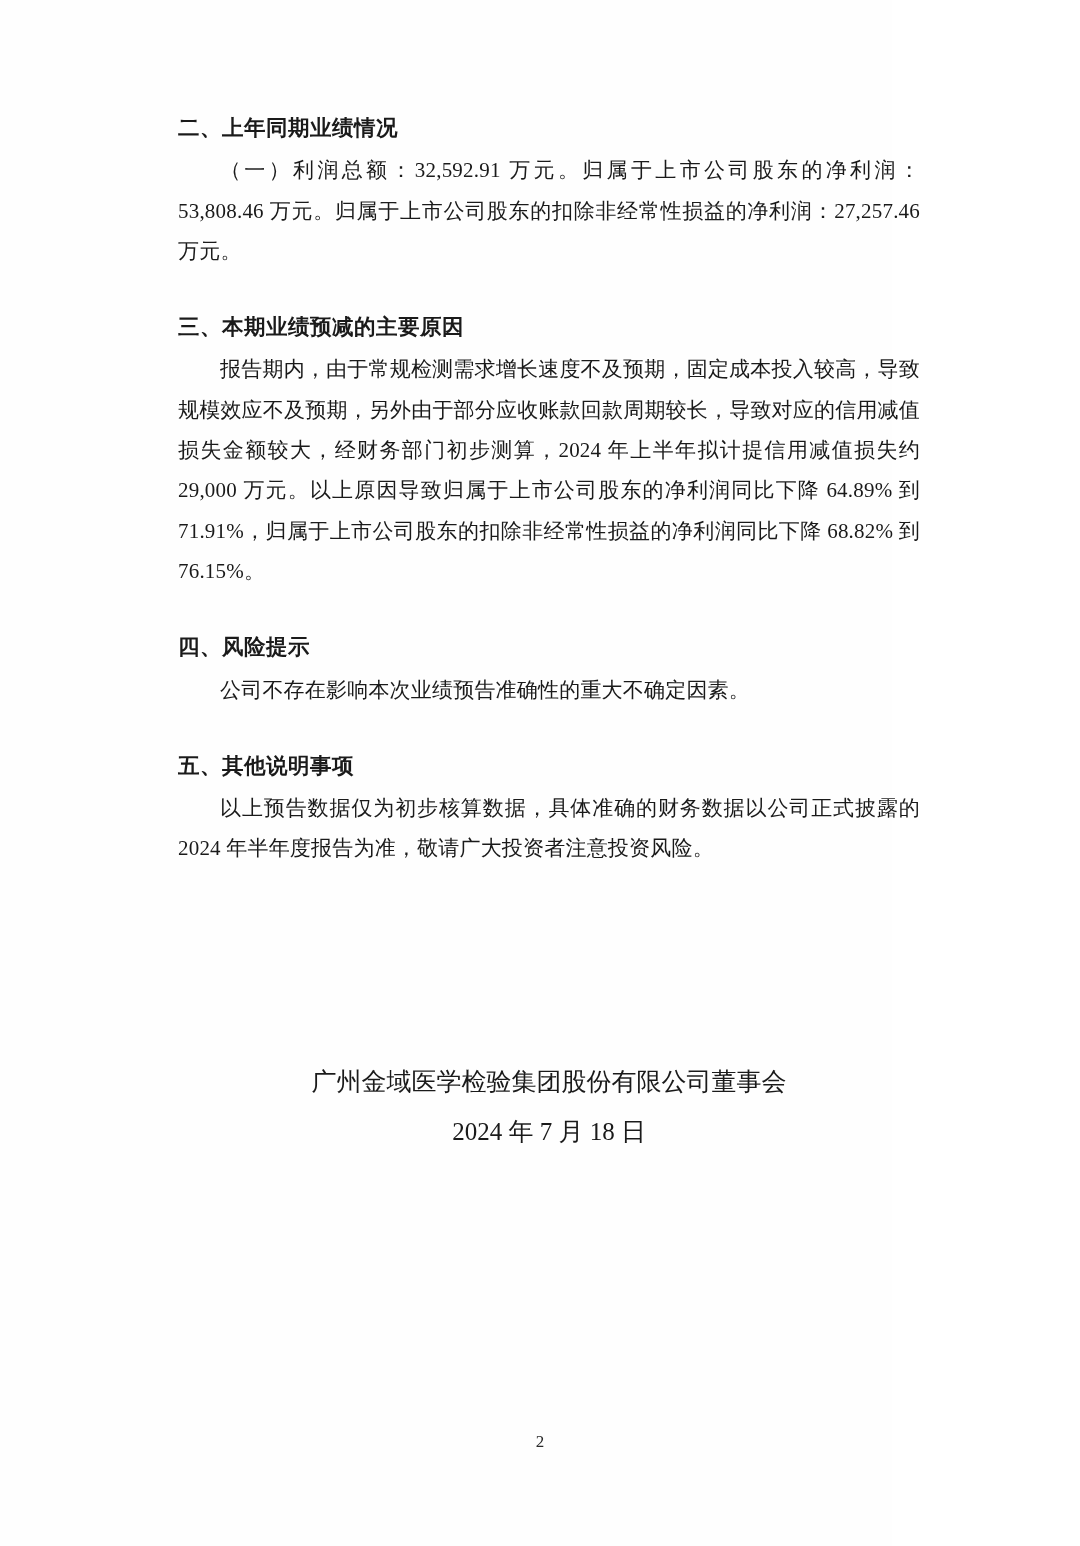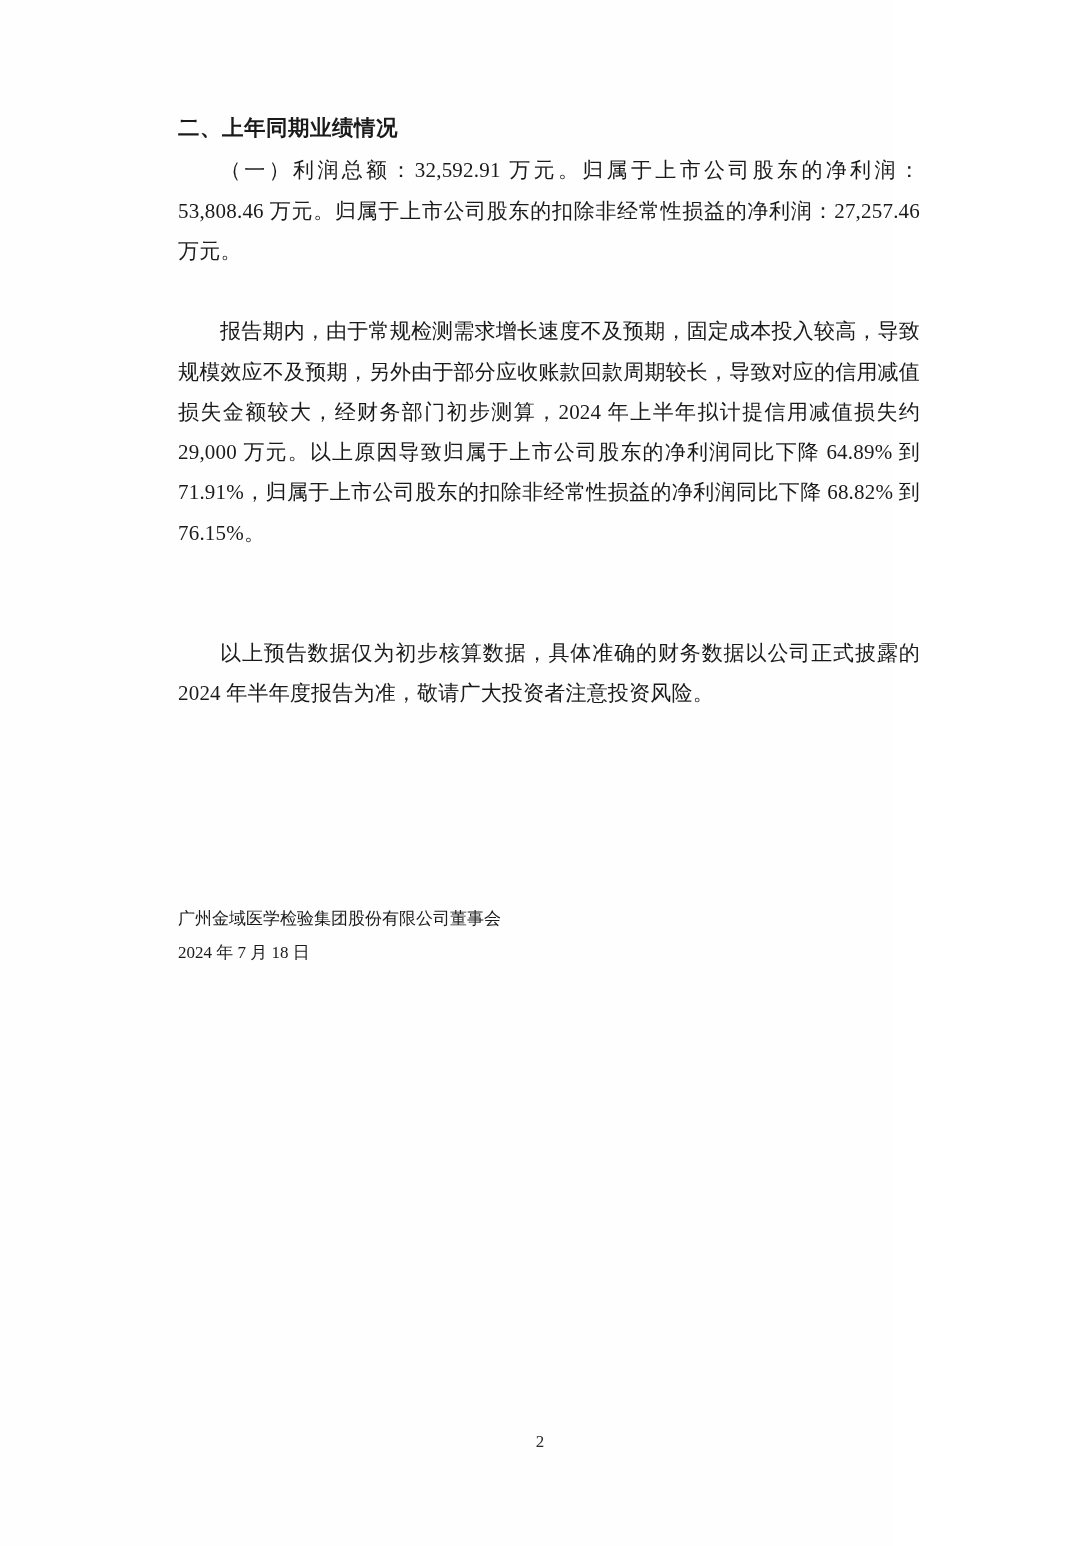--- a/index.html
+++ b/index.html
@@ -44,22 +44,22 @@
     text-justify: inter-ideograph;
     letter-spacing: 0.2px;
   }
   .indent {
     text-indent: 2em;
   }
   .gap-md { height: 40px; }
   .gap-xl { height: 92px; }
   .sign-block {
     margin-top: 96px;
-    text-align: left;
-    font-size: 17px;
+    text-align: center;
+    font-size: 25px;
     line-height: 2.0;
   }
   .sign-line {
     display: block;
   }
   .page-number {
     position: absolute;
     left: 0;
     top: 1432px;
     width: 1080px;
@@ -76,29 +76,35 @@
   <div class="content">
 
     <div>
       <p class="sec-heading">二、上年同期业绩情况</p>
       <p class="para indent">（一）利润总额：32,592.91 万元。归属于上市公司股东的净利润：53,808.46 万元。归属于上市公司股东的扣除非经常性损益的净利润：27,257.46 万元。</p>
     </div>
 
     <div class="gap-md"></div>
 
     <div>
+      <p class="sec-heading">三、本期业绩预减的主要原因</p>
       <p class="para indent">报告期内，由于常规检测需求增长速度不及预期，固定成本投入较高，导致规模效应不及预期，另外由于部分应收账款回款周期较长，导致对应的信用减值损失金额较大，经财务部门初步测算，2024 年上半年拟计提信用减值损失约 29,000 万元。以上原因导致归属于上市公司股东的净利润同比下降 64.89% 到 71.91%，归属于上市公司股东的扣除非经常性损益的净利润同比下降 68.82% 到 76.15%。</p>
     </div>
 
     <div class="gap-md"></div>
 
+    <div>
+      <p class="sec-heading">四、风险提示</p>
+      <p class="para indent">公司不存在影响本次业绩预告准确性的重大不确定因素。</p>
+    </div>
 
     <div class="gap-md"></div>
 
     <div>
+      <p class="sec-heading">五、其他说明事项</p>
       <p class="para indent">以上预告数据仅为初步核算数据，具体准确的财务数据以公司正式披露的 2024 年半年度报告为准，敬请广大投资者注意投资风险。</p>
     </div>
 
     <div class="gap-xl"></div>
 
 
     <div class="sign-block">
       <span class="sign-line">广州金域医学检验集团股份有限公司董事会</span>
       <span class="sign-line">2024 年 7 月 18 日</span>
     </div>

